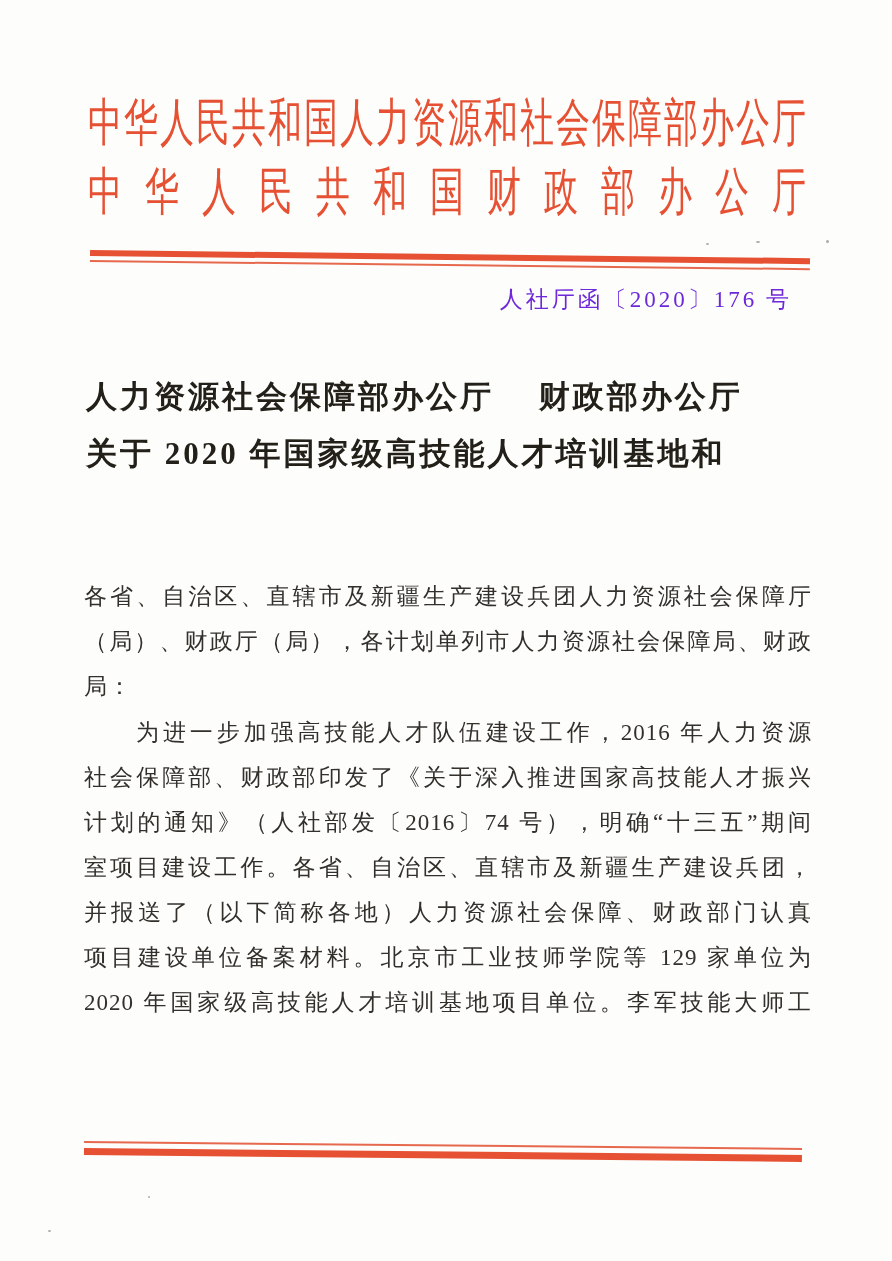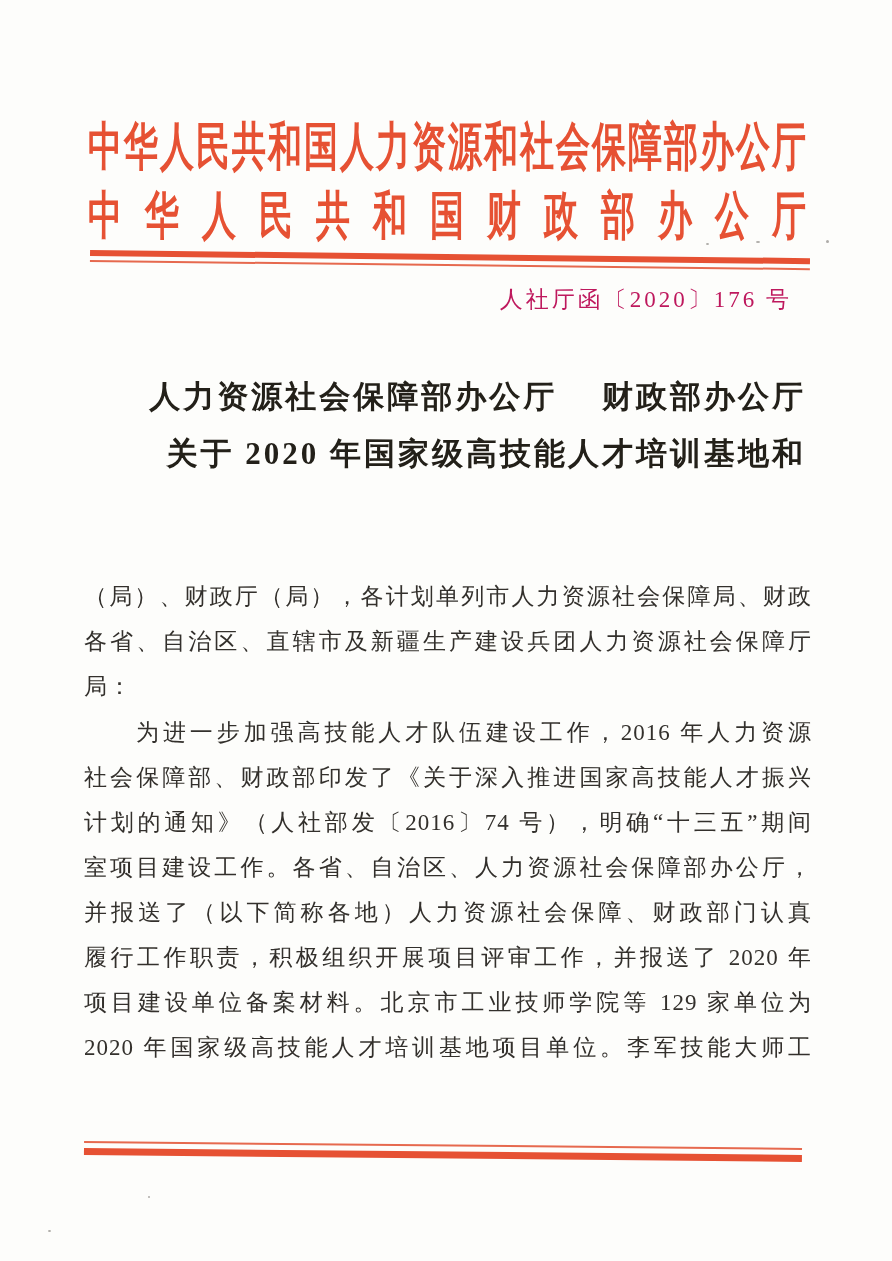--- a/index.html
+++ b/index.html
@@ -12,25 +12,25 @@
     width: 892px;
     height: 1261px;
     background: #fdfdfb;
     overflow: hidden;
     font-family: "Liberation Serif", "DejaVu Serif", serif;
   }
 
   
   .gov-header {
     position: absolute;
-    top: 120px;
+    top: 96px;
     left: 88px;
     width: 718px;
     color: #e65133;
-    font-weight: bold;
+    font-weight: normal;
   }
   .hline {
     font-size: 34px;
     line-height: 53px;
     height: 53px;
     text-align: justify;
     text-align-last: justify;
     transform: scaleY(1.52);
     white-space: nowrap;
     overflow: visible;
@@ -50,31 +50,31 @@
   .sep-top .gap   { height: 4px; }
   .sep-top .thin  { height: 2px; background: #e6694e; }
 
   
   .doc-number {
     position: absolute;
     top: 284px;
     right: 100px;
     font-size: 23px;
     letter-spacing: 3px;
-    color: #be185d;
+    color: #6d28d9;
     white-space: nowrap;
   }
 
   
   .doc-title {
     position: absolute;
     top: 368px;
     left: 86px;
     width: 720px;
-    text-align: right;
+    text-align: left;
     font-weight: bold;
     color: #232019;
     font-size: 31px;
     line-height: 57px;
     letter-spacing: 3px;
   }
 
   
   .text-block {
     position: absolute;
@@ -137,32 +137,31 @@
   </div>
 
   <div class="doc-number">人社厅函〔2020〕176 号</div>
 
   <div class="doc-title">
     <div>人力资源社会保障部办公厅　 财政部办公厅</div>
     <div>关于 2020 年国家级高技能人才培训基地和</div>
   </div>
 
   <div class="text-block salutation">
+      <div class="doc-line just">各省、自治区、直辖市及新疆生产建设兵团人力资源社会保障厅</div>
       <div class="doc-line just">（局）、财政厅（局），各计划单列市人力资源社会保障局、财政</div>
-      <div class="doc-line just">各省、自治区、直辖市及新疆生产建设兵团人力资源社会保障厅</div>
       <div class="doc-line">局：</div>
     </div>
 
   <div class="text-block body-para">
       <div class="doc-line just indent">为进一步加强高技能人才队伍建设工作，2016 年人力资源</div>
       <div class="doc-line just">社会保障部、财政部印发了《关于深入推进国家高技能人才振兴</div>
       <div class="doc-line just">计划的通知》（人社部发〔2016〕74 号），明确“十三五”期间</div>
-      <div class="doc-line just">室项目建设工作。各省、自治区、人力资源社会保障部办公厅，</div>
+      <div class="doc-line just">室项目建设工作。各省、自治区、直辖市及新疆生产建设兵团，</div>
       <div class="doc-line just">并报送了（以下简称各地）人力资源社会保障、财政部门认真</div>
-      <div class="doc-line just">履行工作职责，积极组织开展项目评审工作，并报送了 2020 年</div>
       <div class="doc-line just">项目建设单位备案材料。北京市工业技师学院等 129 家单位为</div>
       <div class="doc-line just">2020 年国家级高技能人才培训基地项目单位。李军技能大师工</div>
     </div>
 
   <div class="sep-bottom">
     <div class="thin"></div>
     <div class="gap"></div>
     <div class="thick"></div>
   </div>
 

